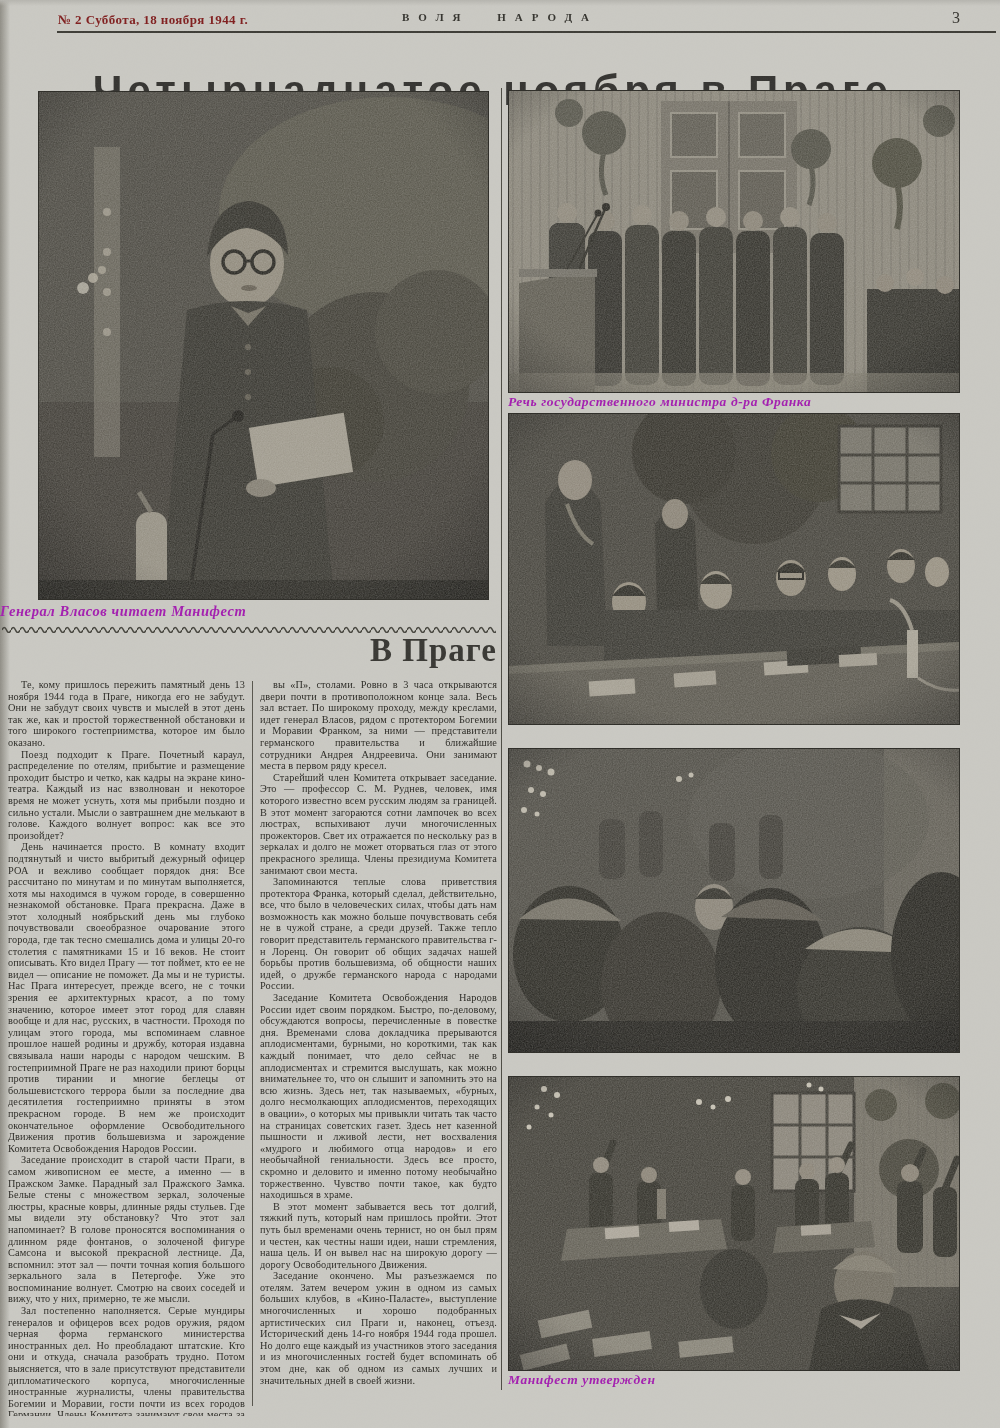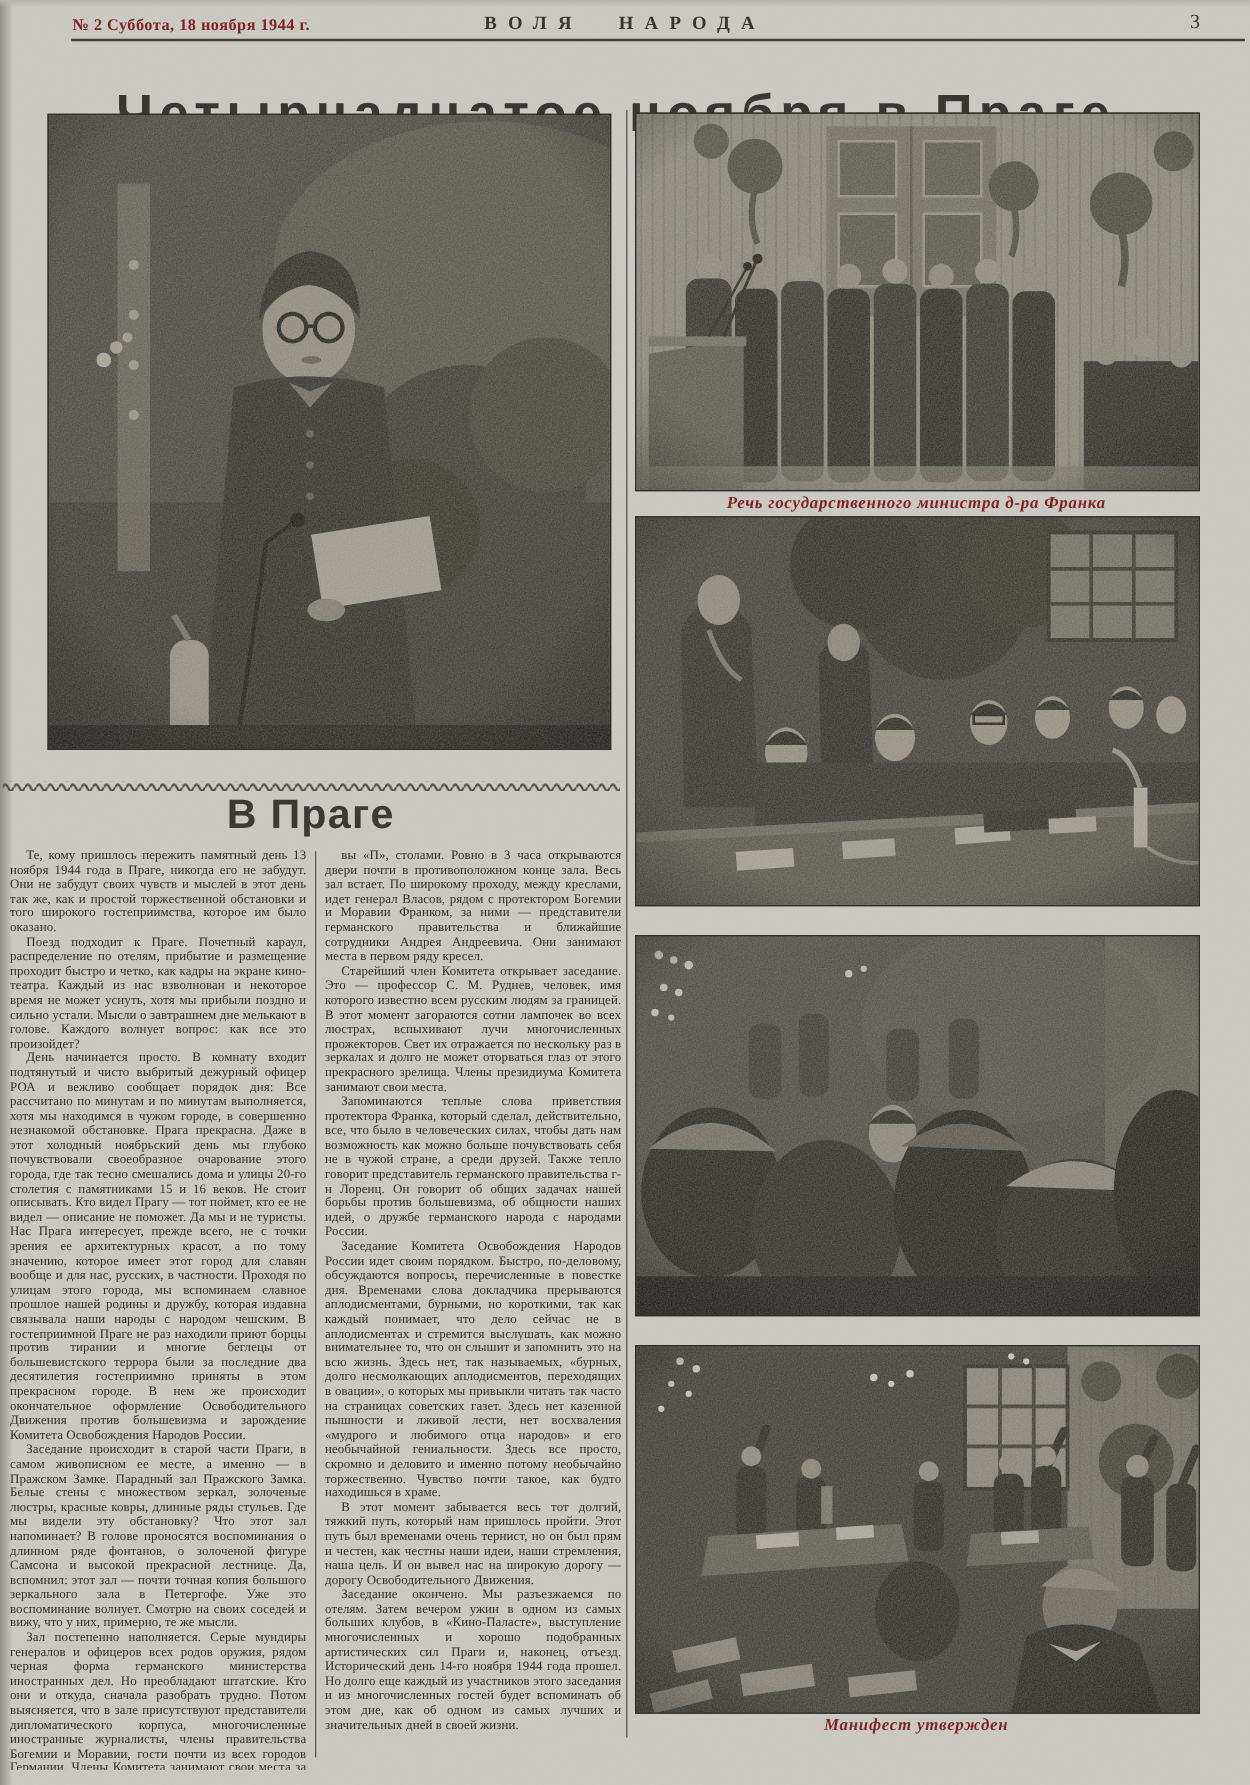--- a/index.html
+++ b/index.html
@@ -11,48 +11,48 @@
   }
   .edge-left{position:absolute;left:0;top:0;bottom:0;width:10px;
     background:linear-gradient(to right,#8f8d85,rgba(201,200,194,0));}
   .edge-top{position:absolute;left:0;top:0;right:0;height:6px;
     background:linear-gradient(to bottom,#b5b4ae,rgba(201,200,194,0));}
   .paper-grain{position:absolute;inset:0;opacity:.35;pointer-events:none;z-index:40;}
 
   
   .issue-info{position:absolute;left:58px;top:12px;font-size:13px;font-weight:bold;letter-spacing:.4px;color:#7f1d1d;}
   .masthead{position:absolute;left:0;right:0;top:11px;text-align:center;
-    font-size:15px;font-weight:bold;letter-spacing:9px;word-spacing:16px;color:#33322d;}
+    font-size:11px;font-weight:bold;letter-spacing:9px;word-spacing:16px;color:#33322d;}
   .page-number{position:absolute;right:40px;top:9px;font-size:16px;color:#34332e;}
   .header-rule{position:absolute;left:57px;right:4px;top:31px;height:2px;background:#3c3b35;}
 
   .headline{position:absolute;left:0;right:14px;top:39px;text-align:center;
     font-family:"Liberation Sans","DejaVu Sans",sans-serif;
     font-size:42px;font-weight:bold;letter-spacing:5px;color:#343330;white-space:nowrap;}
 
   
   .photo{position:absolute;border:1px solid #2c2b26;background:#44423b;overflow:hidden;}
   .photo svg{display:block;width:100%;height:100%;}
   .photo-vlasov{left:38px;top:91px;width:449px;height:507px;}
   .photo-frank {left:508px;top:90px;width:450px;height:301px;}
   .photo-presidium{left:508px;top:413px;width:450px;height:310px;}
   .photo-hall {left:508px;top:748px;width:450px;height:303px;}
   .photo-manifest{left:508px;top:1076px;width:450px;height:293px;}
 
-  .caption{position:absolute;text-align:center;font-size:13.5px;font-weight:bold;font-style:italic;
-    color:#7f1d1d;letter-spacing:.6px;}
+  .caption{position:absolute;font-size:13.5px;font-weight:bold;font-style:italic;
+    color:#a21caf;letter-spacing:.6px;}
   .caption-vlasov{left:0;width:497px;top:603px;font-size:14.5px;}
   .caption-frank{left:508px;width:450px;top:394px;}
   .caption-presidium{left:508px;width:450px;top:727px;}
   .caption-hall{left:508px;width:450px;top:1054px;}
   .caption-manifest{left:508px;width:450px;top:1372px;}
 
   .wavy-rule{position:absolute;left:2px;top:625px;width:494px;height:8px;}
-  .article-title{position:absolute;left:0;width:497px;top:632px;text-align:center;
-    font-family:Liberation Sans, sans-serif;
+  .article-title{position:absolute;left:0;width:497px;top:632px;text-align:right;
+    font-family:Liberation Serif, serif;
     font-size:33px;font-weight:bold;color:#373632;letter-spacing:1px;margin:0;}
 
   .columns{position:absolute;left:8px;top:679px;width:489px;height:737px;display:flex;overflow:hidden;}
   .col{width:237px;overflow:hidden;}
   .col-rule{width:1px;background:#56544c;margin:2px 7px 10px 7px;}
   .col p{margin:0;text-indent:13px;text-align:justify;
     font-size:10.3px;line-height:11.6px;color:#2c2b26;letter-spacing:.1px;}
 
   .vert-rule{position:absolute;left:501px;top:88px;height:1302px;width:1px;background:#4b4a42;}
 </style>
@@ -125,20 +125,21 @@
       <line x1="150" y1="507" x2="174" y2="342" stroke="#1b1a16" stroke-width="3.4"></line>
       <line x1="174" y1="342" x2="196" y2="326" stroke="#1b1a16" stroke-width="3"></line>
       <circle cx="199" cy="324" r="6" fill="#171612"></circle>
       <rect x="97" y="420" width="31" height="84" rx="13" fill="#908b7e"></rect>
       <line x1="112" y1="420" x2="100" y2="400" stroke="#6d695e" stroke-width="5"></line>
       <rect x="0" y="488" width="449" height="19" fill="#23221d"></rect>
       <rect width="449" height="507" fill="url(#vig)"></rect>
       <rect width="449" height="507" filter="url(#grain)" opacity="0.5"></rect>
     </svg>
   </figure>
+  <figcaption class="caption caption-vlasov">Генерал Власов читает Манифест</figcaption>
 
   <svg class="wavy-rule" preserveAspectRatio="none" viewBox="0 0 494 8">
     <rect width="494" height="8" fill="url(#wave)"></rect>
   </svg>
 
   <h2 class="article-title">В Праге</h2>
 
   <div class="columns">
     <div class="col">
         <p>Те, кому пришлось пережить памятный день 13 ноября 1944 года в Праге, никогда его не забудут. Они не забудут своих чувств и мыслей в этот день так же, как и простой торжественной обстановки и того широкого гостеприимства, которое им было оказано.</p>

